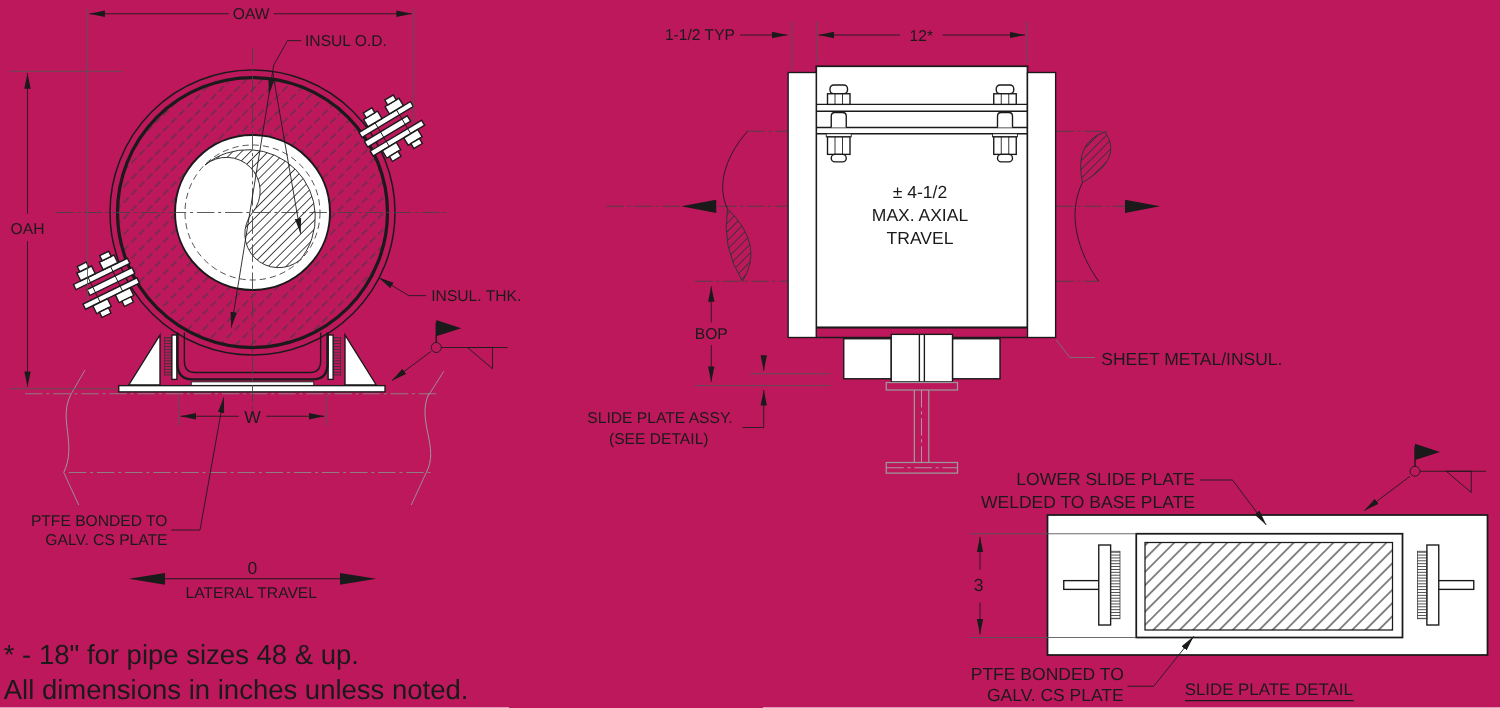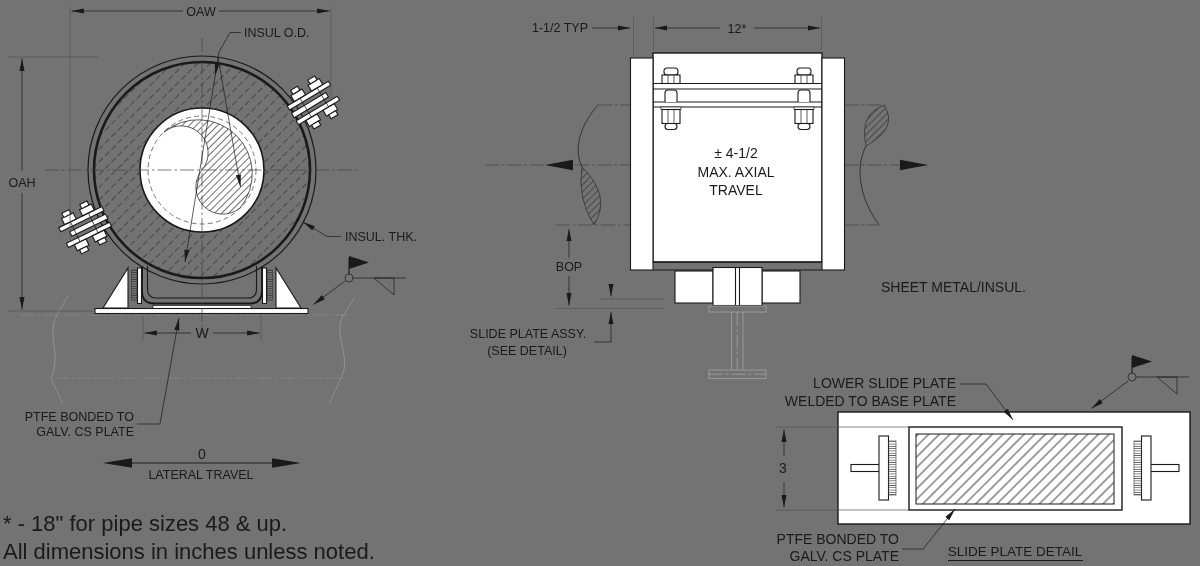--- a/index.html
+++ b/index.html
@@ -1,16 +1,16 @@
 <!DOCTYPE html>
 <html><head>
 <meta charset="utf-8">
 <style>
   html,body{margin:0;padding:0;background:#ffffff;}
-  #stage{position:relative;width:1200px;height:566px;background:#737373;overflow:hidden;}
+  #stage{position:relative;width:1200px;height:566px;background:#be185d;overflow:hidden;}
   svg{display:block;}
   text{fill:#1a1a1a;font-family:"Liberation Sans", sans-serif;}
   .t{font-size:12.5px;}
   .t2{font-size:14px;}
   .ttl{font-size:13.5px;}
   .note{font-size:22px;}
   .ln{stroke:#1a1a1a;fill:none;}
   .thin{stroke-width:0.7;}
   .std{stroke-width:1.1;}
   .med{stroke-width:1.4;}

